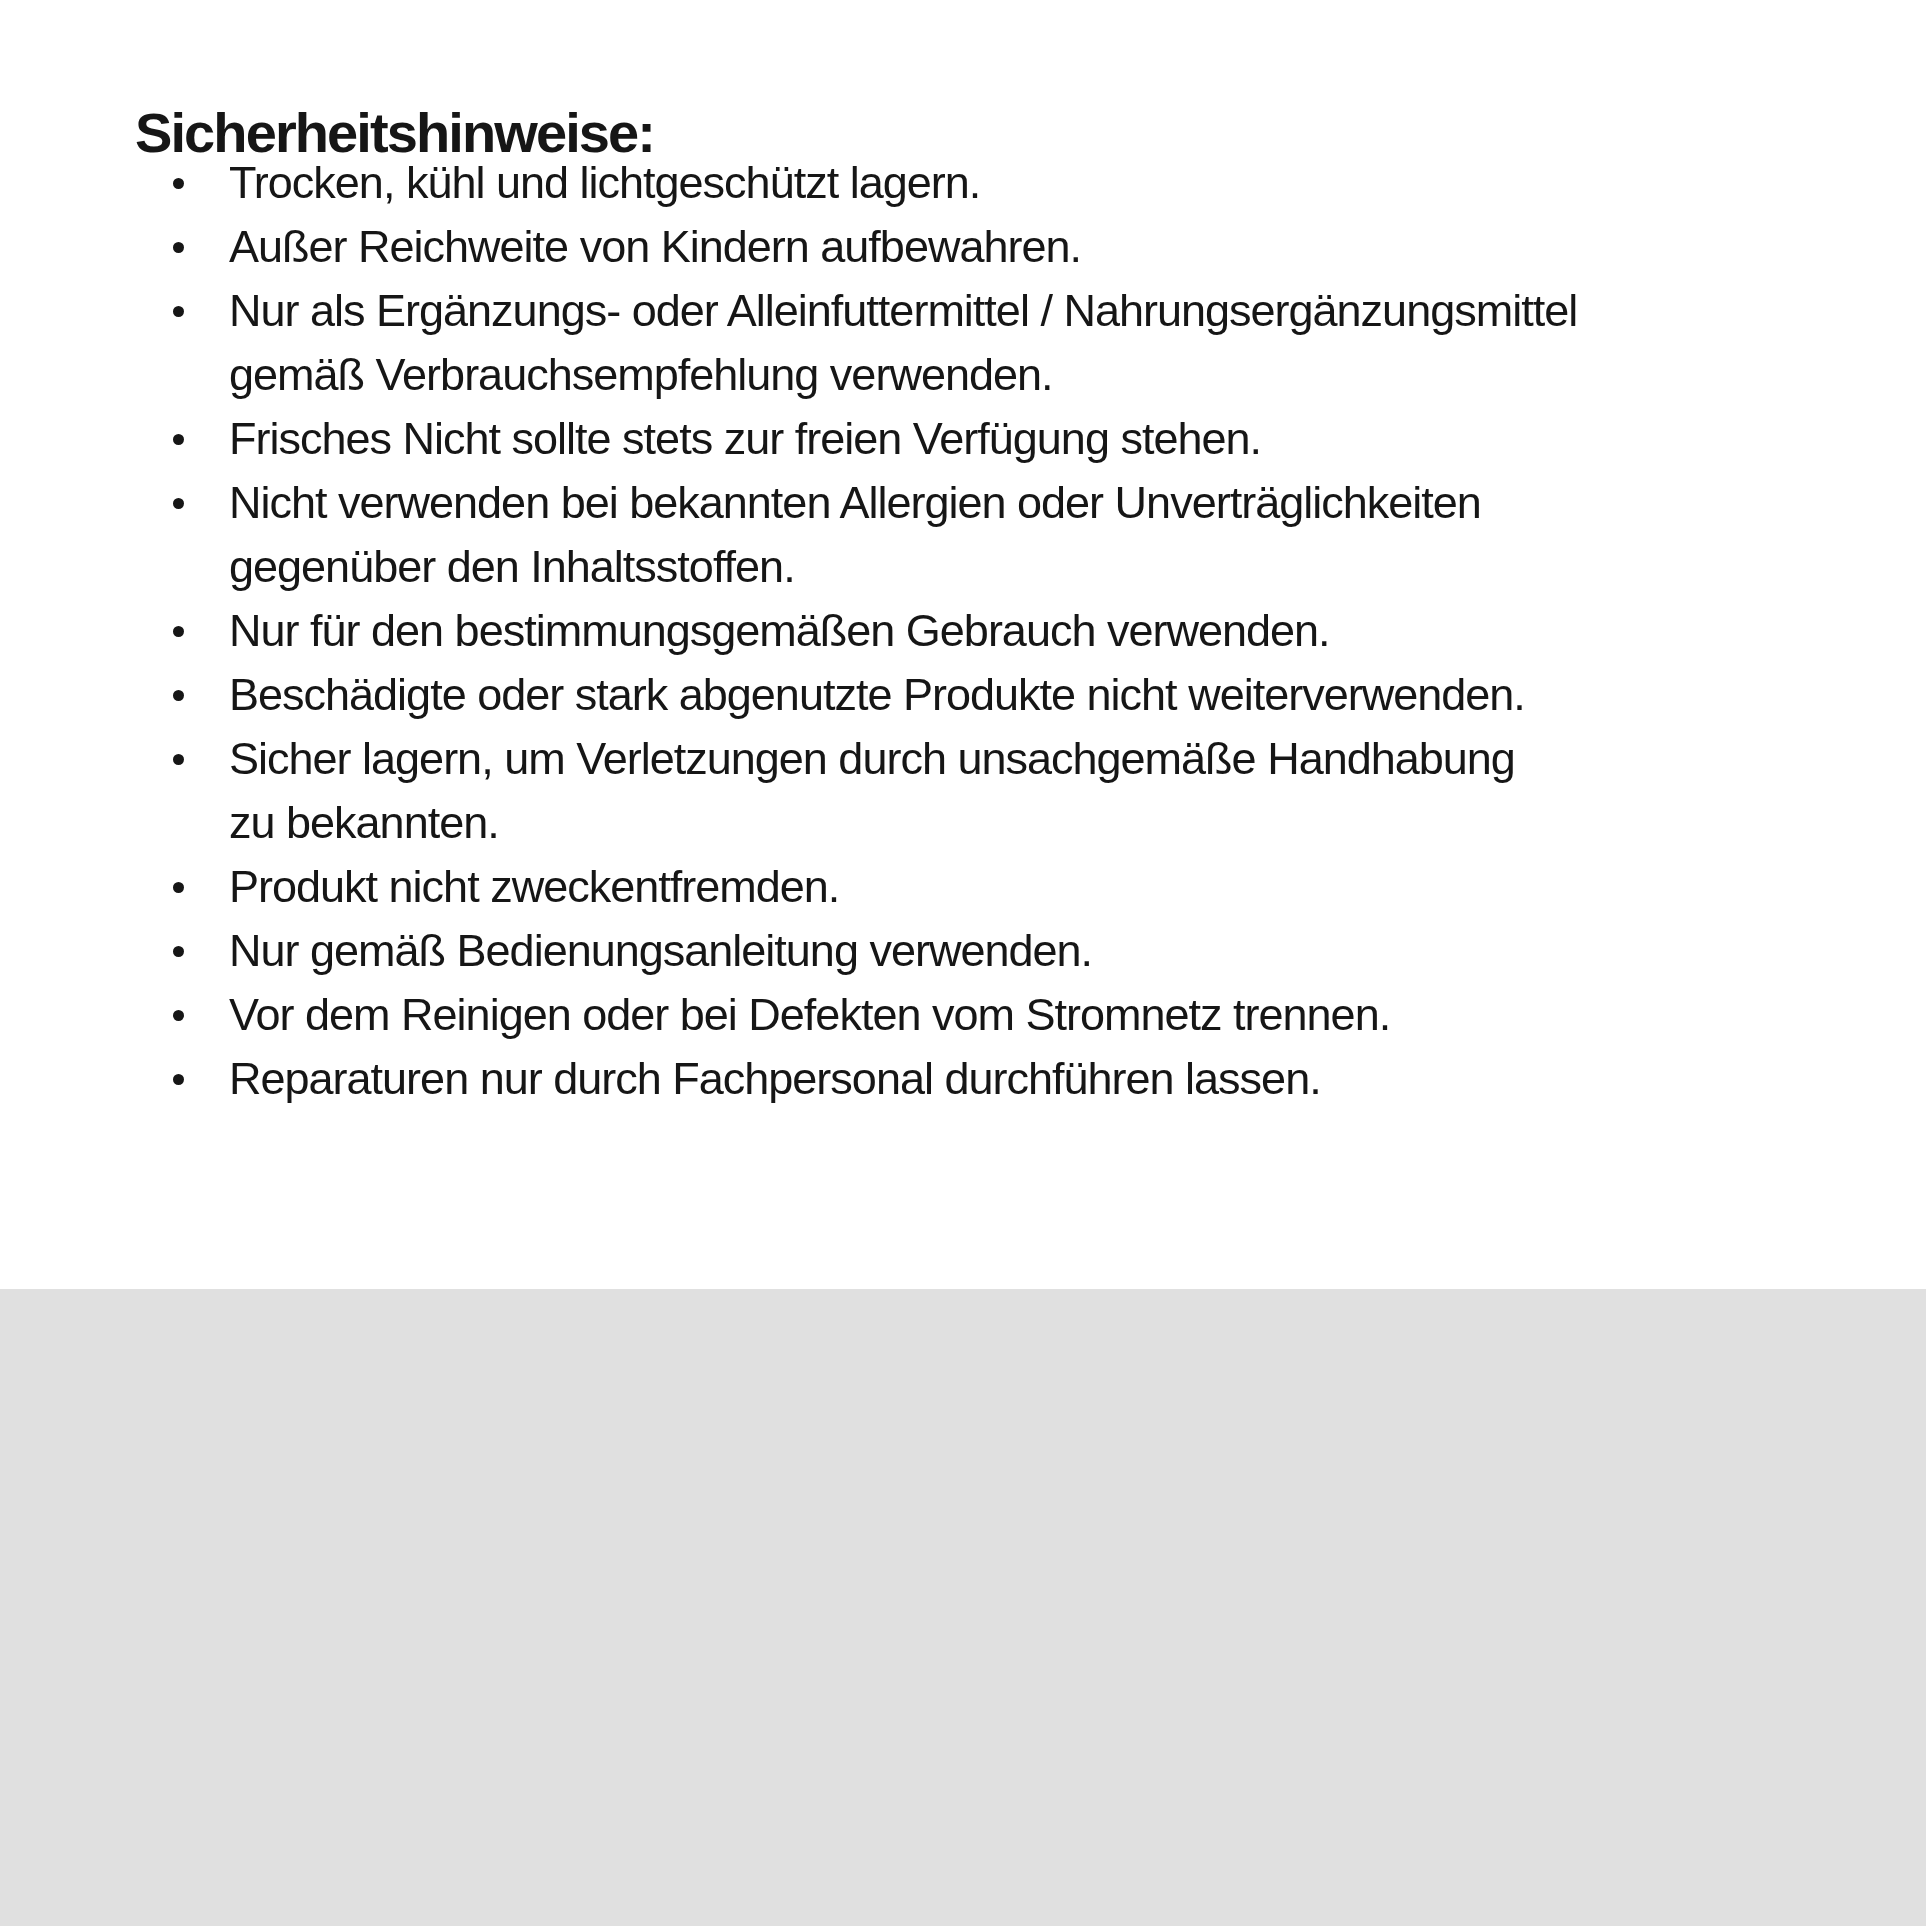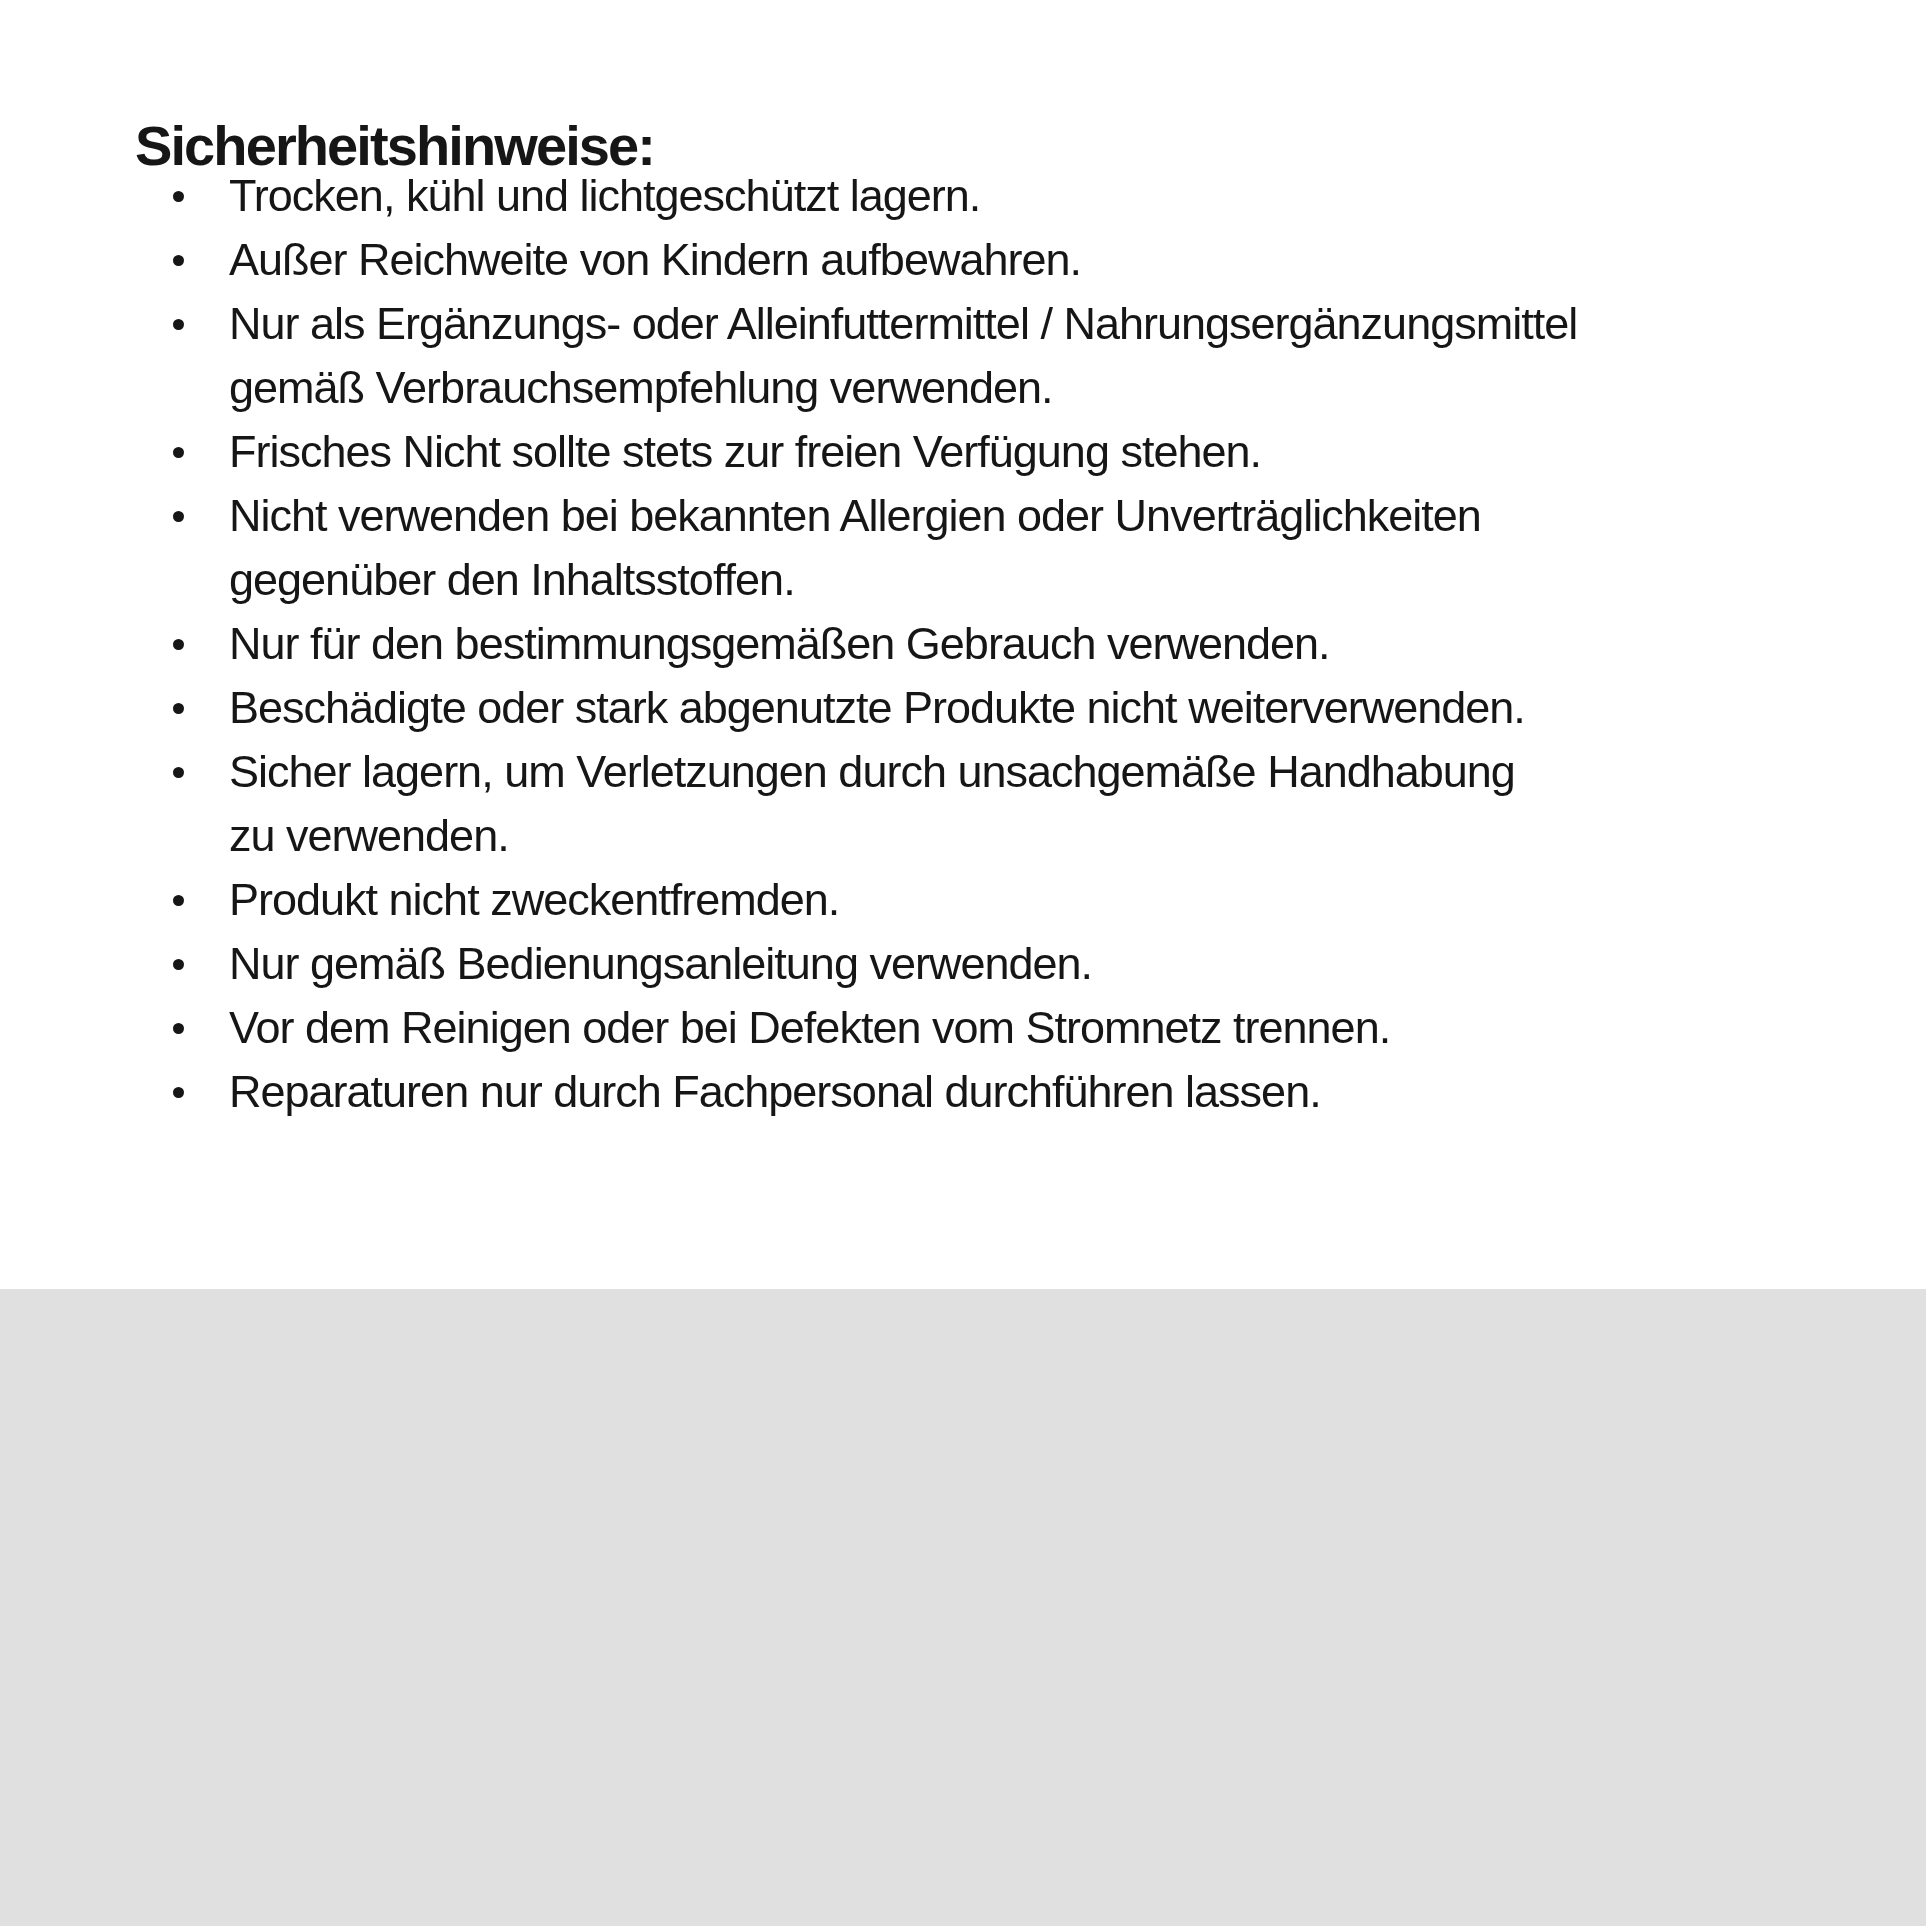--- a/index.html
+++ b/index.html
@@ -15,21 +15,20 @@
     color: #161616;
     overflow: hidden;
   }
 
   
   .white-section {
     position: absolute;
     left: 0; top: 0;
     width: 1926px; height: 1289px;
     background: #ffffff;
-    margin-top: 13px;
   }
   .gray-section {
     position: absolute;
     left: 0; top: 1289px;
     width: 1926px; height: 637px;
     background: #e0e0e0;
   }
 
   
   .de-title {
@@ -114,21 +113,21 @@
       <div class="item">
         <span class="dot"></span>
         <div class="lines">
           <div class="line">Beschädigte oder stark abgenutzte Produkte nicht weiterverwenden.</div>
         </div>
       </div>
       <div class="item">
         <span class="dot"></span>
         <div class="lines">
           <div class="line">Sicher lagern, um Verletzungen durch unsachgemäße Handhabung</div>
-          <div class="line">zu verwenden.</div>
+          <div class="line">zu bekannten.</div>
         </div>
       </div>
       <div class="item">
         <span class="dot"></span>
         <div class="lines">
           <div class="line">Produkt nicht zweckentfremden.</div>
         </div>
       </div>
       <div class="item">
         <span class="dot"></span>

